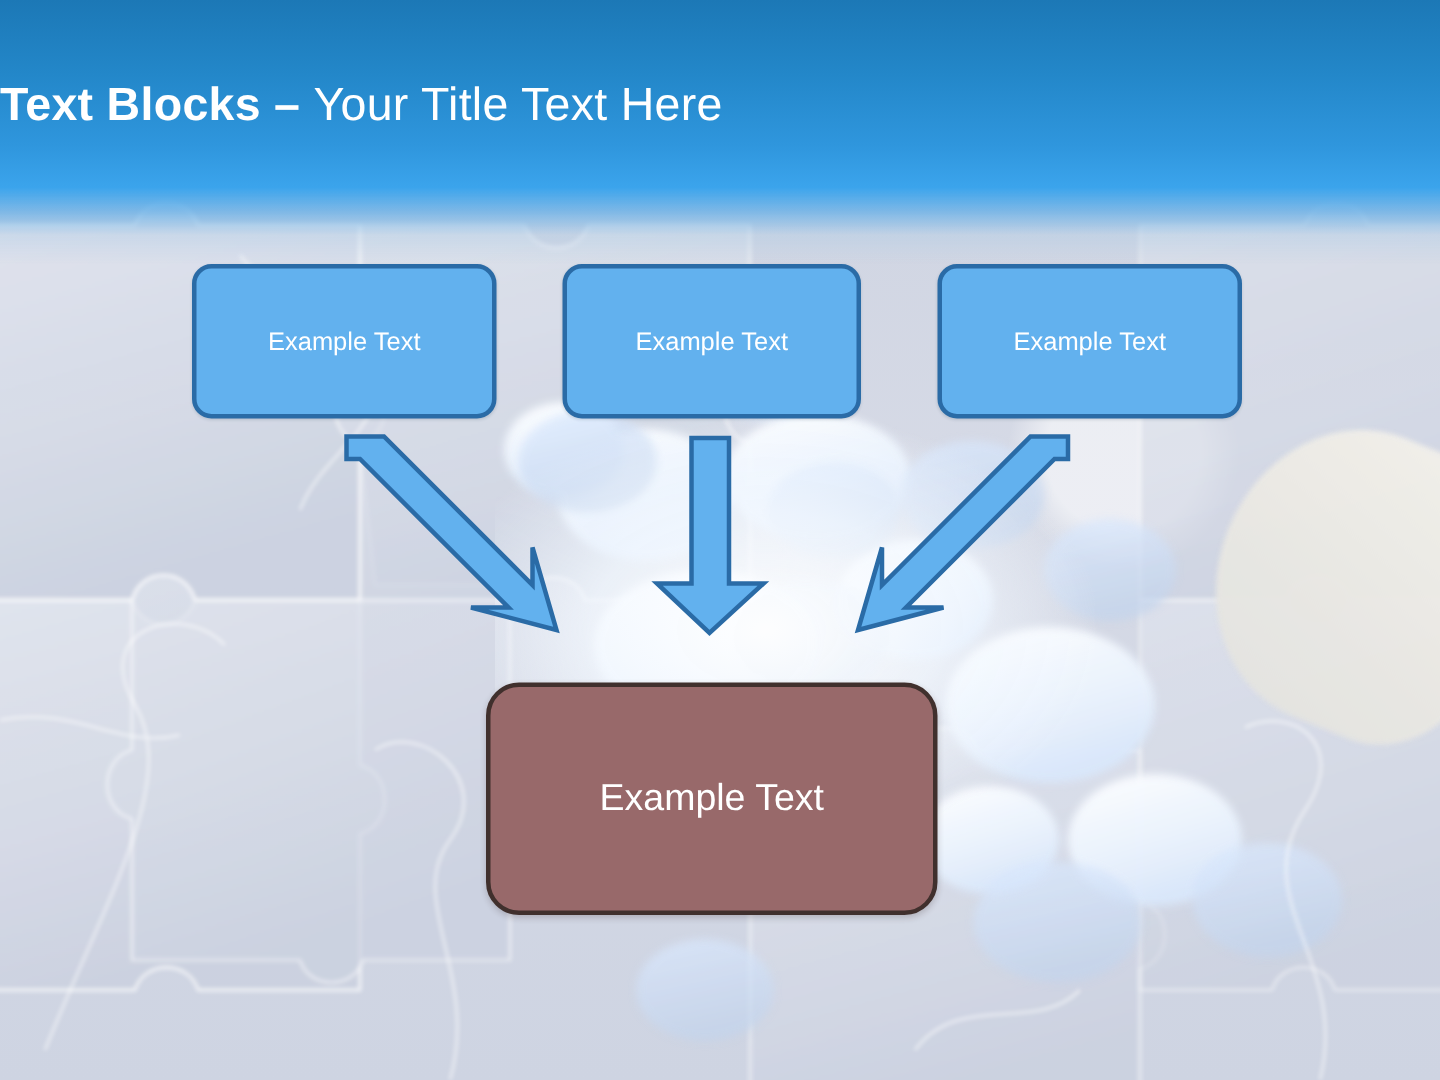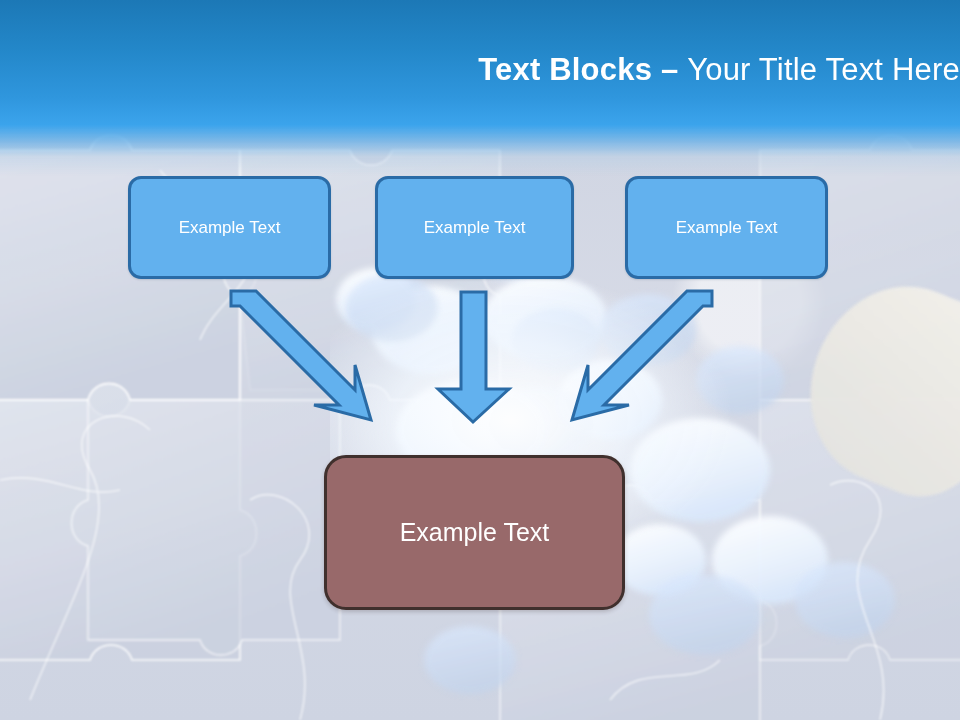--- a/index.html
+++ b/index.html
@@ -50,21 +50,21 @@
         #2387c9 28%,
         #2f96dd 55%,
         #3ba4ec 71%,
         rgba(104,176,231,0.80) 80%,
         rgba(176,205,231,0.42) 89%,
         rgba(212,217,229,0.00) 100%);
     pointer-events:none;
   }
   #slide-title {
     position:absolute; left:0; top:52px; width:960px;
-    text-align:right;
+    text-align:left;
     color:#ffffff;
     font-size:31px;
     font-weight:400;
     letter-spacing:.2px;
     white-space:nowrap;
   }
   #slide-title .strong { font-weight:700; }
 
   
   .top-box {

